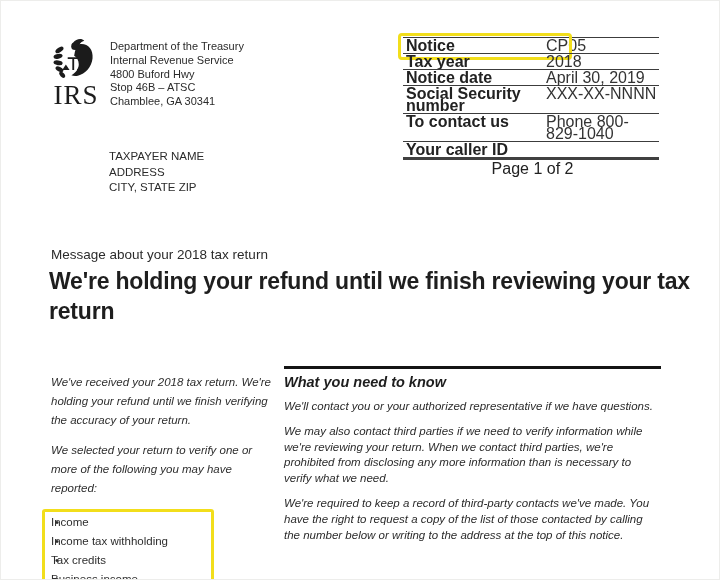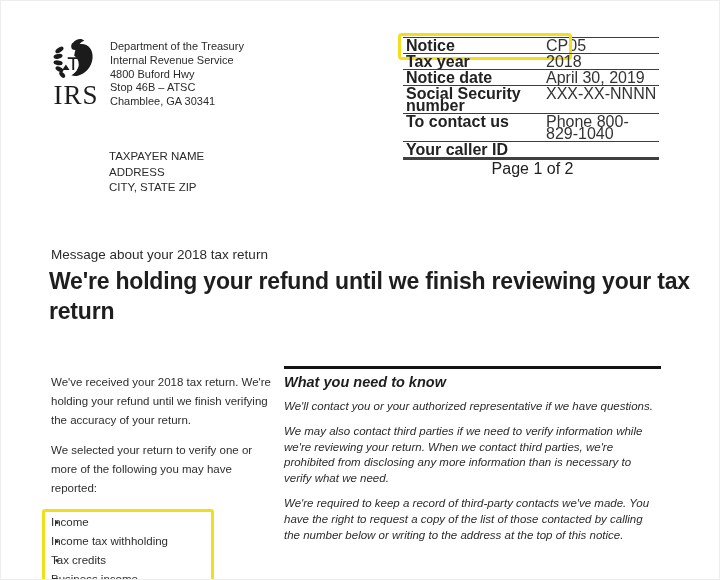--- a/index.html
+++ b/index.html
@@ -32,21 +32,21 @@
 
   
   .kicker { position:absolute; left:50px; top:246px; font-size:13.5px; color:#2b2b2b; }
   .headline {
     position:absolute; left:48px; top:265px; width:645px;
     font-size:23px; font-weight:bold; line-height:30px; color:#1e1e1e; letter-spacing:-0.2px;
   }
 
   
   .left-col { position:absolute; left:50px; top:372px; width:224px; font-size:11.5px; line-height:19px; }
-  .left-col p { margin:0 0 11px 0; }
+  .left-col p { margin:0 0 11px 0;font-style:italic; }
   .bullet-box {
     border:3px solid #f2de1b; border-radius:3px;
     margin-left:-9px; width:164px; padding:1px 2px 3px 0;
   }
   .bullet-box ul { list-style:none; margin:0; padding:0; }
   .bullet-box li { position:relative; padding-left:6px; line-height:19px; }
   .bullet-box li::before { content:"\2022"; position:absolute; left:10px; top:0; }
 
   
   .right-col { position:absolute; left:283px; top:365px; width:377px;font-style:italic; }

